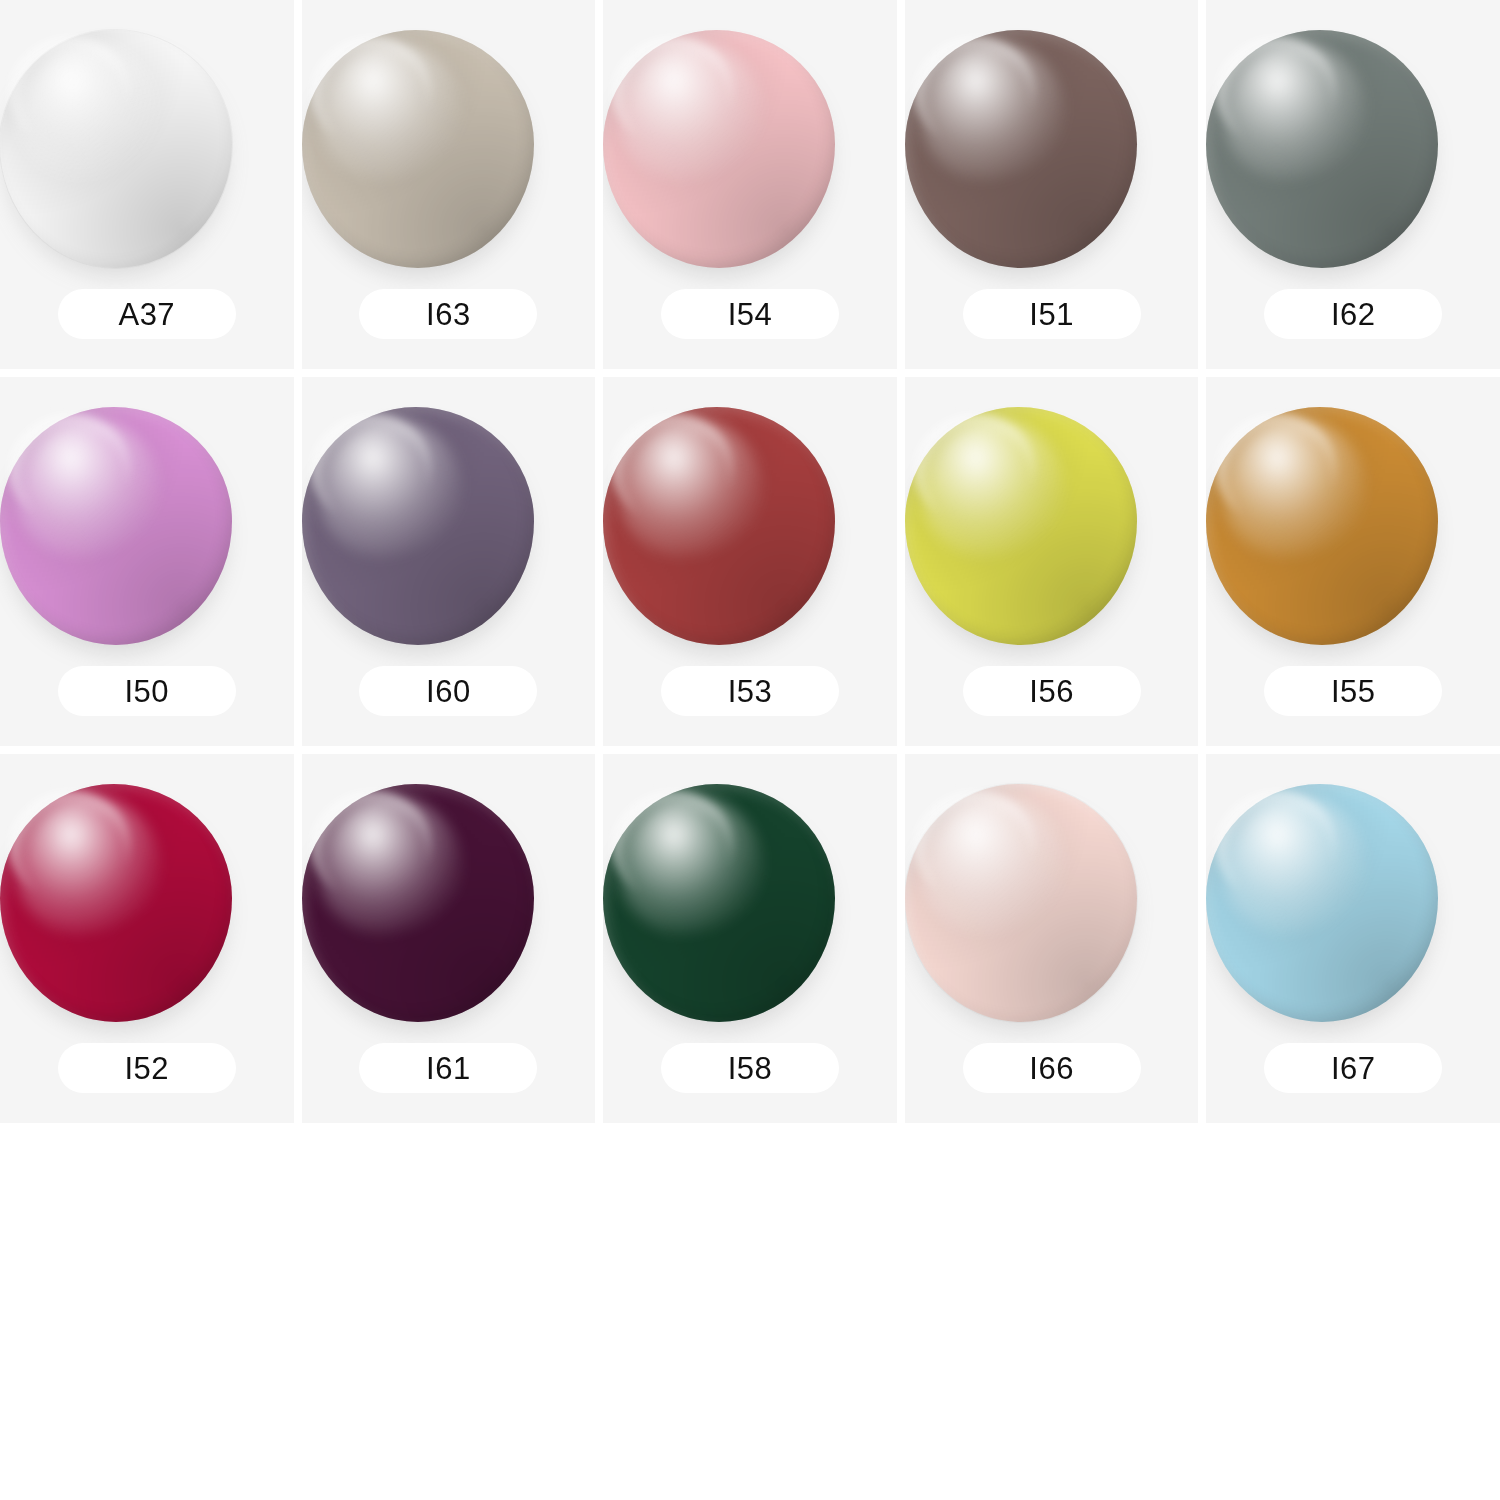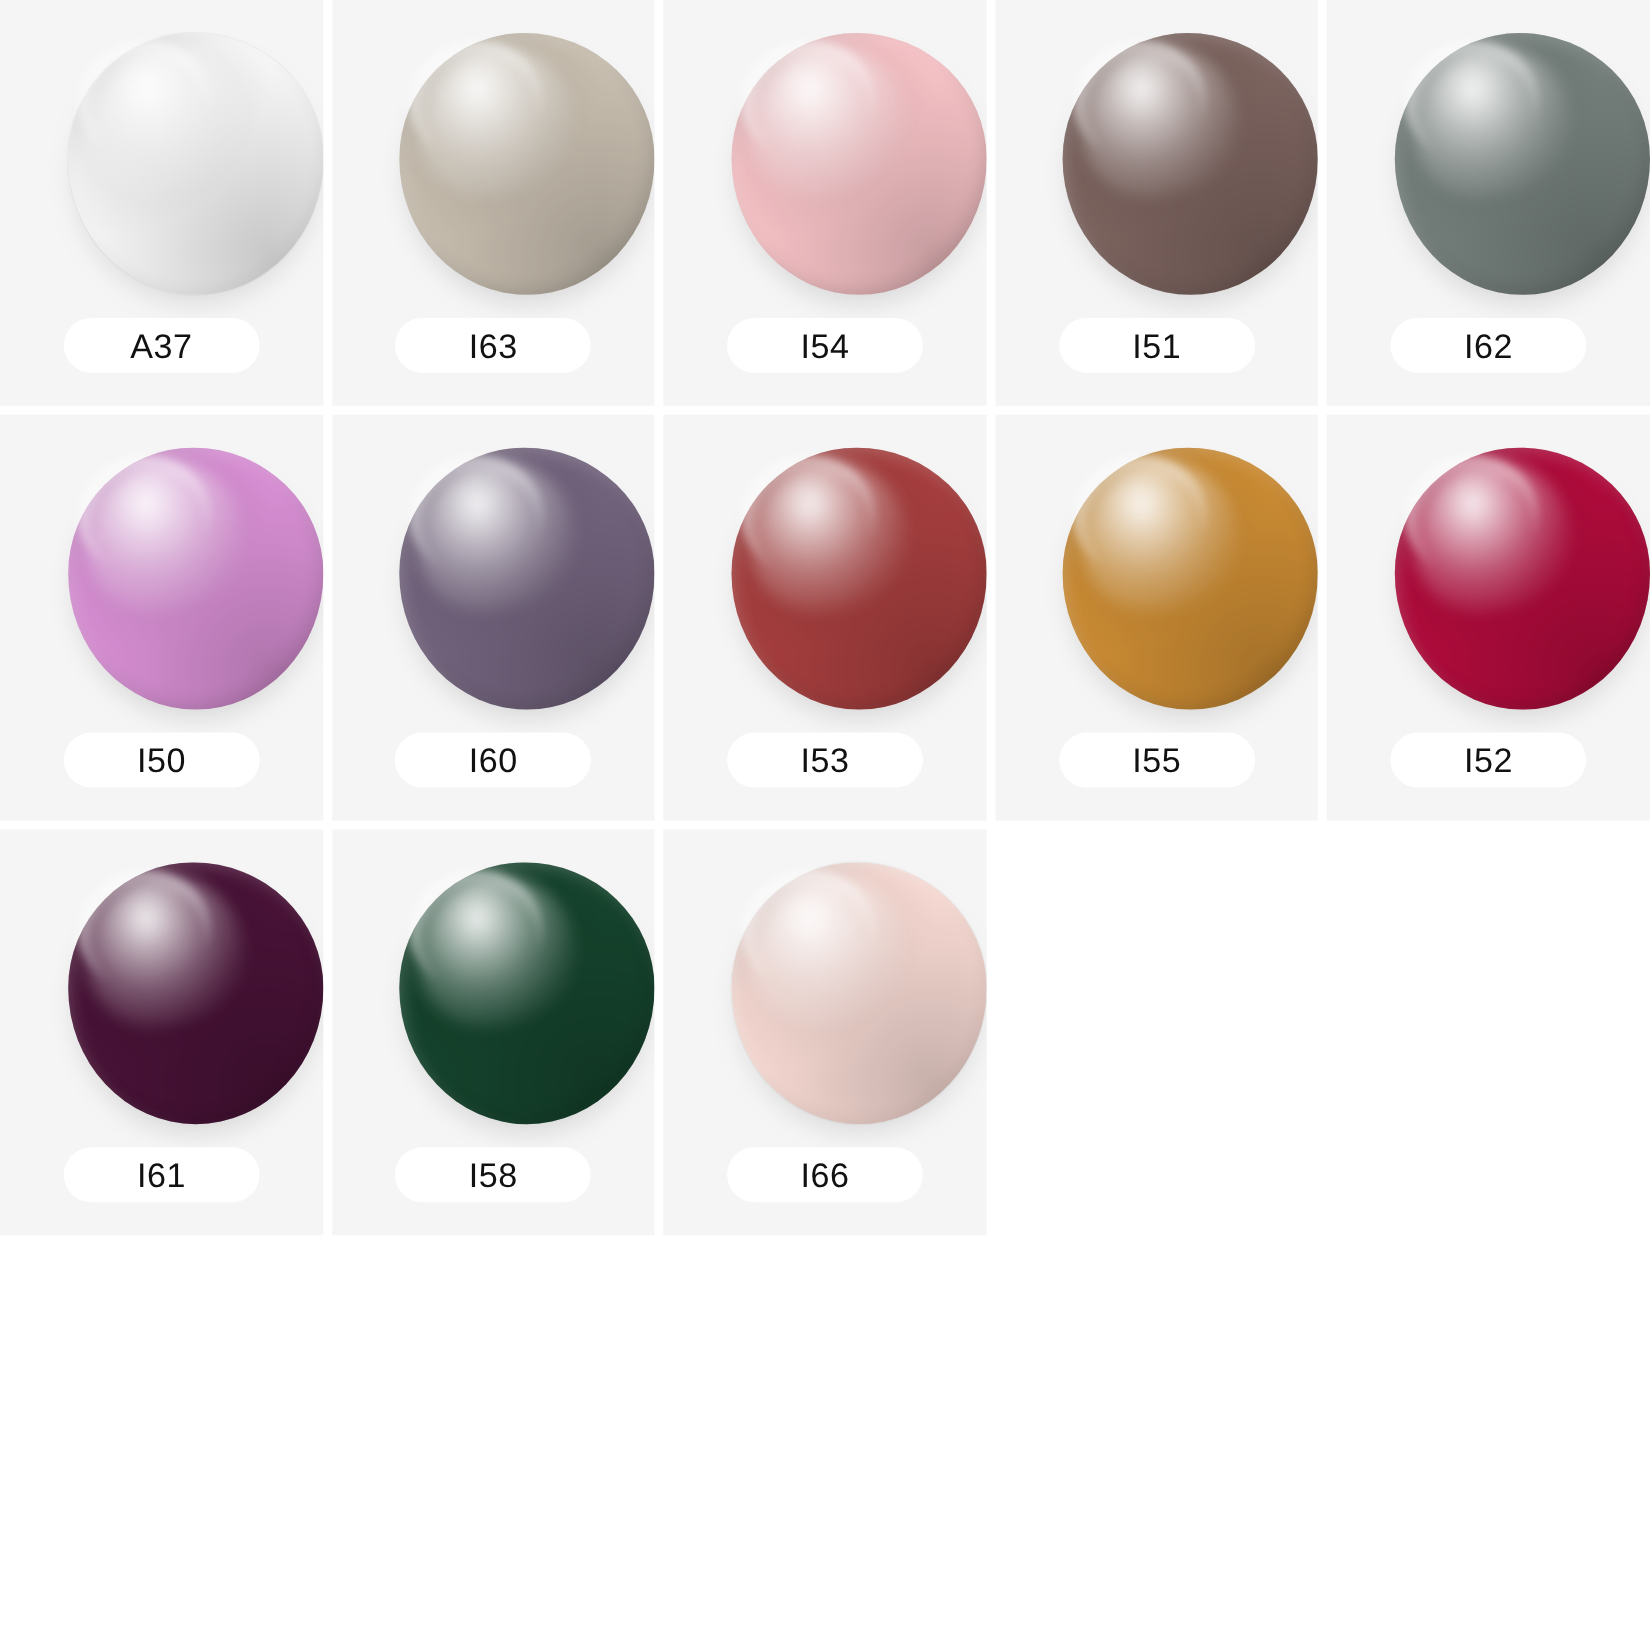--- a/index.html
+++ b/index.html
@@ -25,21 +25,21 @@
     gap: 8px;
     background: #ffffff;
     box-sizing: border-box;
   }
 
   .swatch-cell {
     position: relative;
     background: #f5f5f5;
     display: flex;
     flex-direction: column;
-    align-items: flex-end;
+    align-items: flex-start;
     justify-content: flex-start;
     overflow: hidden;
   }
 
   
   .blob-wrap {
     position: relative;
     width: 232px;
     height: 238px;
     margin-top: 30px;
@@ -259,20 +259,32 @@
           <div class="blob-gloss"></div>
         </div>
       </div>
       <div class="label-pill">
         <span class="label-text">I53</span>
       </div>
     </div>
     <div class="swatch-cell">
       <div class="blob-wrap">
         <div class="blob-shadow"></div>
+        <div class="blob" style="--c: #e3e251;">
+          <div class="blob-rim"></div>
+          <div class="blob-gloss"></div>
+        </div>
+      </div>
+      <div class="label-pill">
+        <span class="label-text">I56</span>
+      </div>
+    </div>
+    <div class="swatch-cell">
+      <div class="blob-wrap">
+        <div class="blob-shadow"></div>
         <div class="blob" style="--c: #d08f35;">
           <div class="blob-rim"></div>
           <div class="blob-gloss"></div>
         </div>
       </div>
       <div class="label-pill">
         <span class="label-text">I55</span>
       </div>
     </div>
     <div class="swatch-cell">
@@ -316,13 +328,25 @@
         <div class="blob-shadow"></div>
         <div class="blob light-edge" style="--c: #fbddd6;">
           <div class="blob-rim"></div>
           <div class="blob-gloss"></div>
         </div>
       </div>
       <div class="label-pill">
         <span class="label-text">I66</span>
       </div>
     </div>
+    <div class="swatch-cell">
+      <div class="blob-wrap">
+        <div class="blob-shadow"></div>
+        <div class="blob" style="--c: #a8dcee;">
+          <div class="blob-rim"></div>
+          <div class="blob-gloss"></div>
+        </div>
+      </div>
+      <div class="label-pill">
+        <span class="label-text">I67</span>
+      </div>
+    </div>
   </div>
 
 </body></html>

